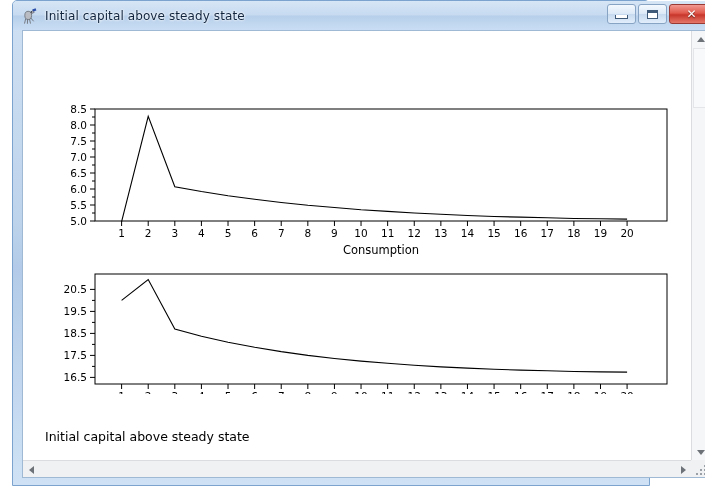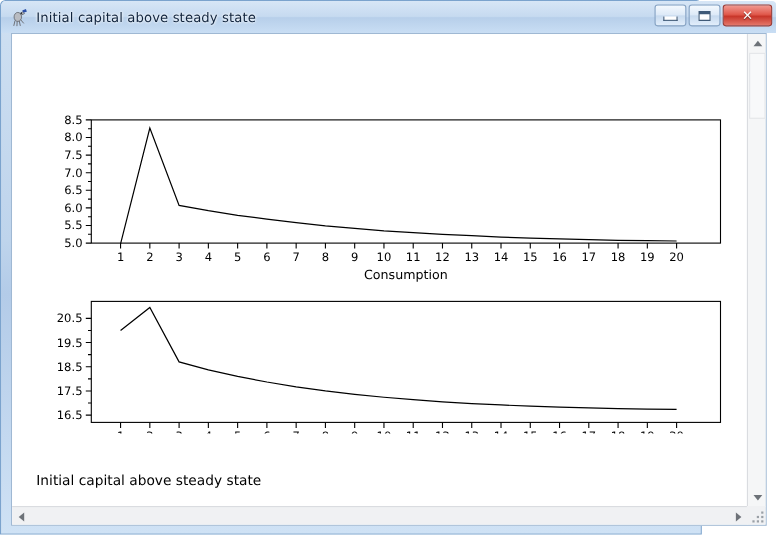--- a/index.html
+++ b/index.html
@@ -10,21 +10,21 @@
   body {
     width: 705px;
     height: 486px;
     font-family: "DejaVu Sans", "Liberation Sans", sans-serif;
     overflow: hidden;
   }
 
   
   .window {
     position: absolute;
-    left: 0; top: 0;
+    left: 12px; top: 0;
     width: 638px;
     height: 486px;
     box-sizing: border-box;
     background: linear-gradient(to bottom, #cfe0f2 0%, #bed4ec 45%, #b3cbe8 55%, #cfe2f5 100%);
     border: 1px solid #7ba3cd;
     border-radius: 5px 5px 0 0;
   }
 
   .titlebar {
     position: absolute;

